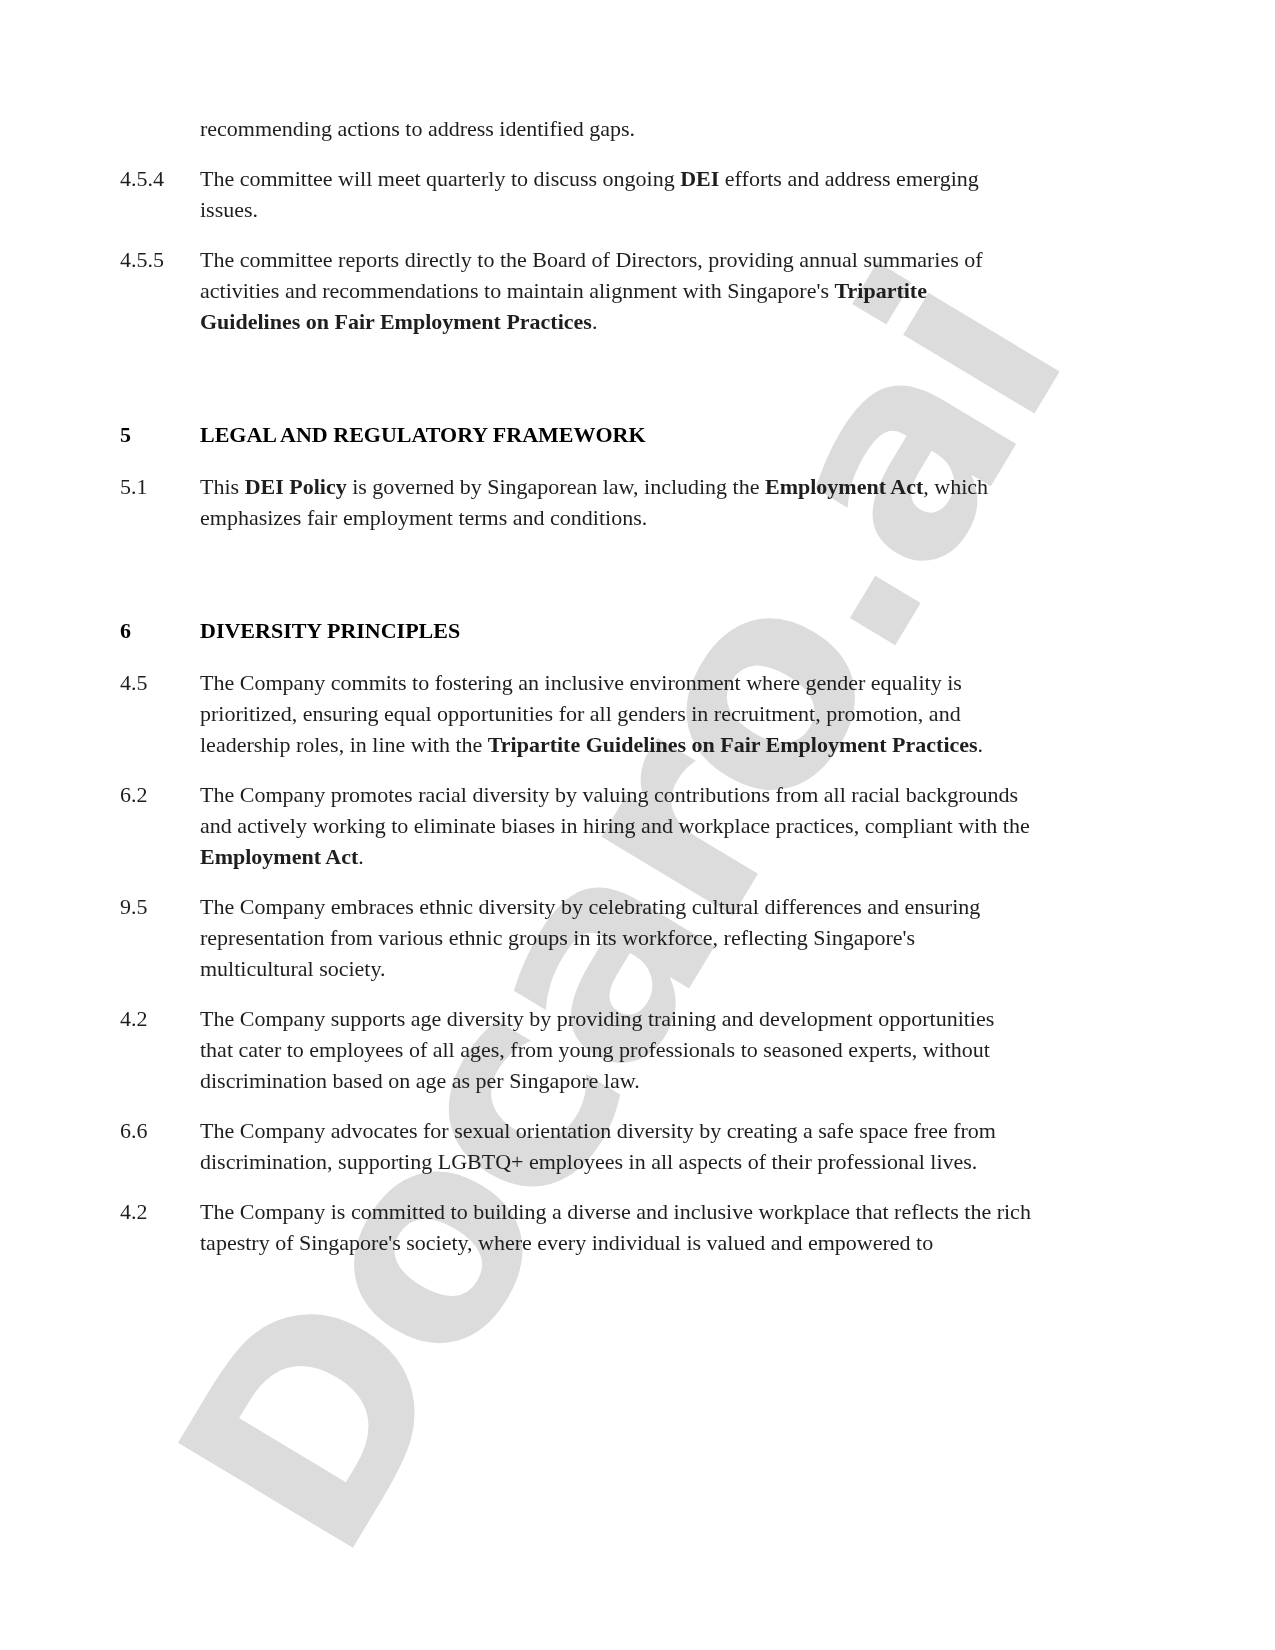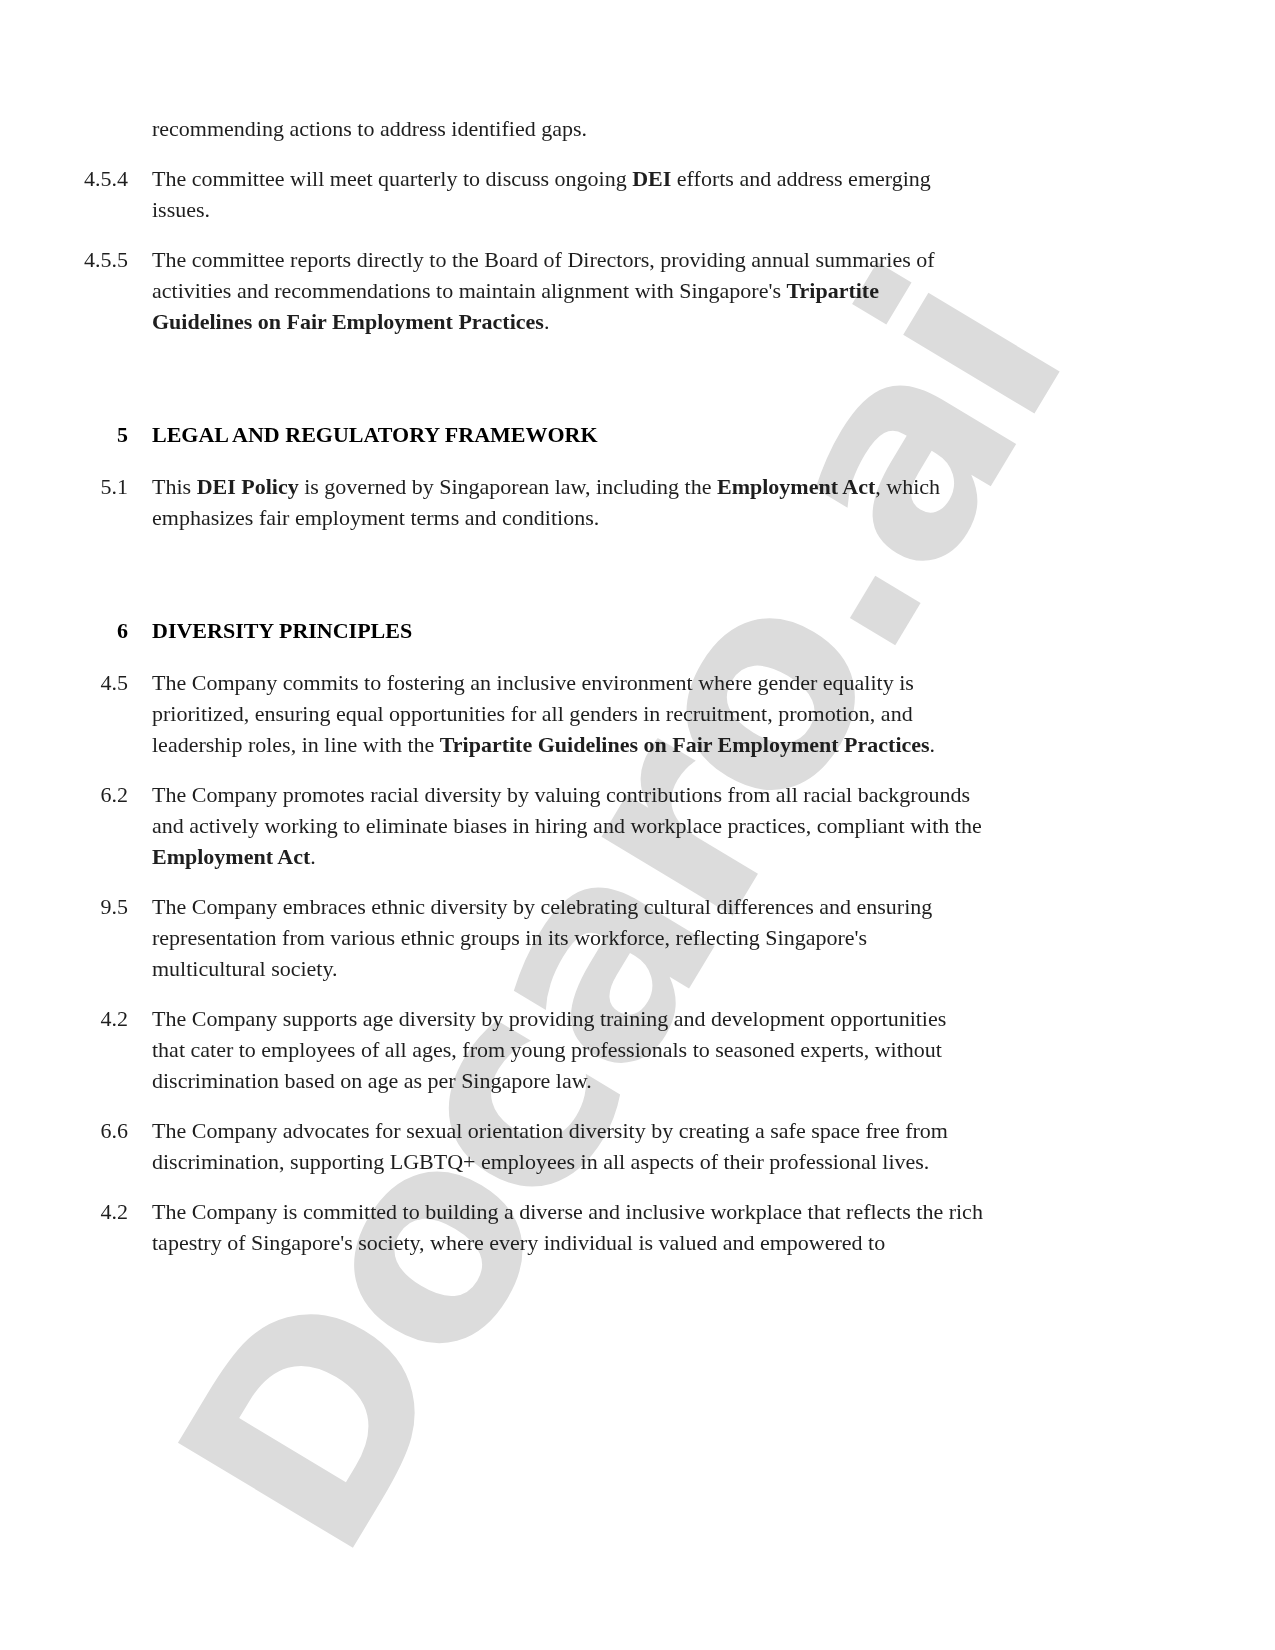--- a/index.html
+++ b/index.html
@@ -25,39 +25,38 @@
     font-size: 280px;
     letter-spacing: -10px;
     color: var(--watermark-color, #dcdcdc);
     white-space: nowrap;
     z-index: 0;
     user-select: none;
   }
   .content {
     position: relative;
     z-index: 1;
-    padding: 113px 110px 0 72px;
+    padding: 113px 110px 0 120px;
     font-family: "Liberation Serif", serif;
     font-size: 22px;
     line-height: 31px;
     color: var(--text-color, #1e1e1e);
   }
   .block {
     display: flex;
     margin-bottom: 19px;
   }
   .block.heading {
     margin-top: 82px;
     margin-bottom: 21px;
     font-weight: bold;
     color: #000000;
   }
   .num {
     flex: 0 0 56px;
-    text-align: right;
   }
   .txt {
     flex: 1;
     margin-left: 24px;
     white-space: pre-wrap;
   }
   .bold {
     font-weight: bold;
   }
 </style>

